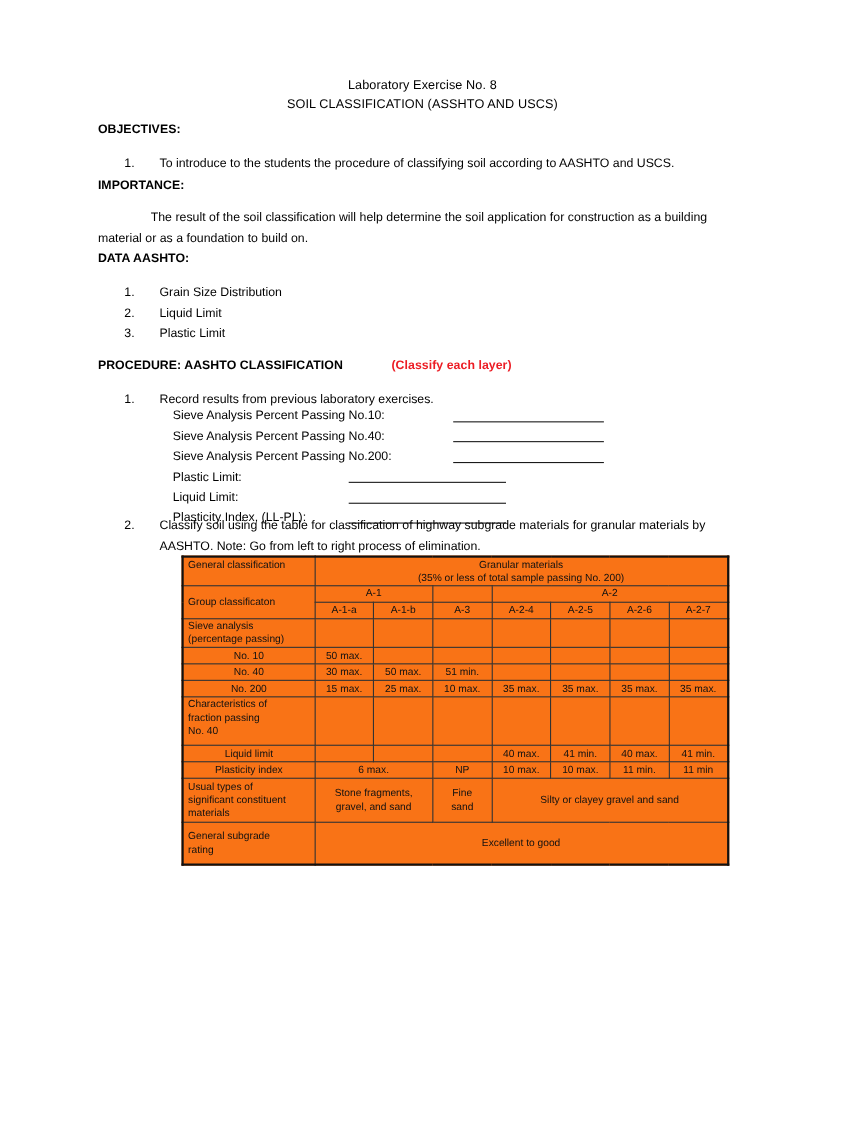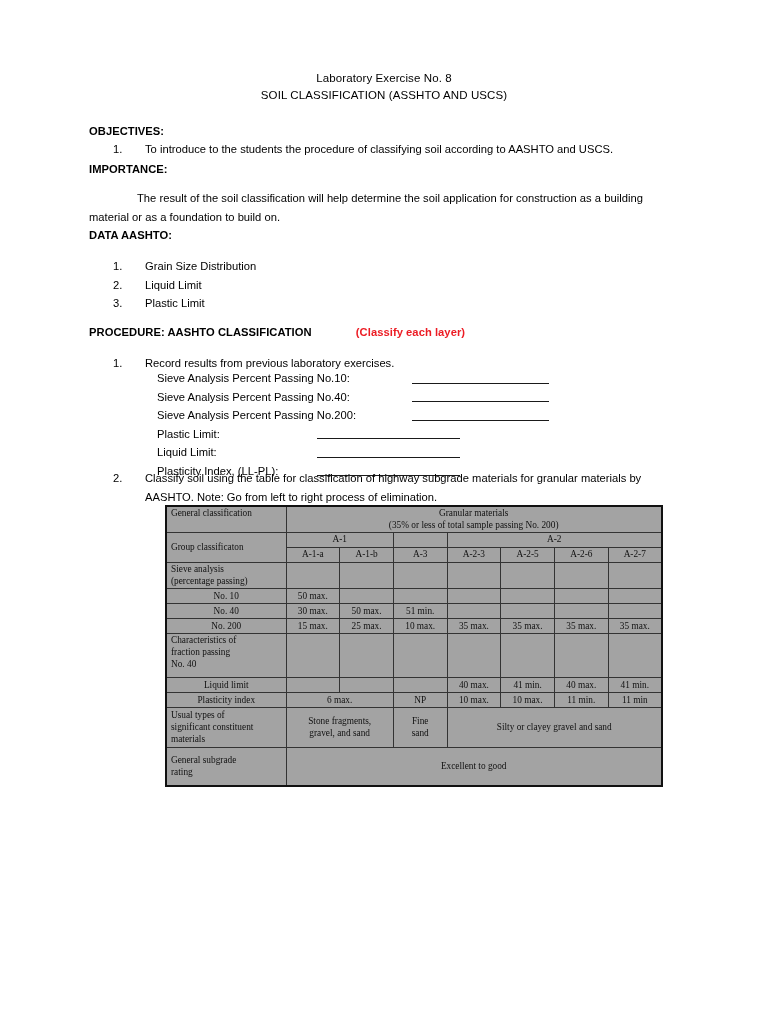--- a/index.html
+++ b/index.html
@@ -107,22 +107,21 @@
   
   .aashto-table {
     position: absolute;
     left: 165px;
     top: 505px;
     width: 496px;
     border-collapse: collapse;
     table-layout: fixed;
     border: 2.1px solid #111;
     font-size: 9.3px;
-    background: #a3a3a3;
-    font-family: Liberation Serif, serif;
+    background: #f97316;
   }
   .aashto-table td {
     border: 1px solid #333;
     padding: 1px 3px;
     vertical-align: top;
     font-size: 9.3px;
     line-height: 11.6px;
     color: #111;
   }
   .aashto-table td.ctr {
@@ -152,21 +151,21 @@
 </head>
 <body>
 
 <div class="page">
 
   <div class="title-block">
     <div class="doc-title-line1">Laboratory Exercise No. 8</div>
     <div class="doc-title-line2">SOIL CLASSIFICATION (ASSHTO AND USCS)</div>
   </div>
 
-  <div class="abs heading" style="left:89px; top:112px;margin-top:13px;">OBJECTIVES:</div>
+  <div class="abs heading" style="left:89px; top:112px;">OBJECTIVES:</div>
   <ul class="numlist" style="left:113px; top:140px; width:580px;">
     <li>
       <span class="num">1.</span>
       <span>To introduce to the students the procedure of classifying soil according to AASHTO and USCS.</span>
     </li>
   </ul>
 
   <div class="abs heading" style="left:89px; top:163px;">IMPORTANCE:</div>
   <div class="abs para" style="left:89px; top:189px; width:580px; text-indent:48px;">The result of the soil classification will help determine the soil application for construction as a building material or as a foundation to build on.</div>
 
@@ -259,21 +258,21 @@
         <td rowspan="2" class="lbl-col mid">Group classificaton</td>
         <td class="ctr" colspan="2">A-1</td>
         <td class="ctr"></td>
         <td class="ctr" colspan="4">A-2</td>
       </tr>
 
       <tr class="r-norm">
         <td class="ctr">A-1-a</td>
         <td class="ctr">A-1-b</td>
         <td class="ctr">A-3</td>
-        <td class="ctr">A-2-3</td>
+        <td class="ctr">A-2-4</td>
         <td class="ctr">A-2-5</td>
         <td class="ctr">A-2-6</td>
         <td class="ctr">A-2-7</td>
       </tr>
 
       <tr class="r-tall-2">
         <td class="lbl-col">
           <div>Sieve analysis</div>
           <div>(percentage passing)</div>
         </td>

